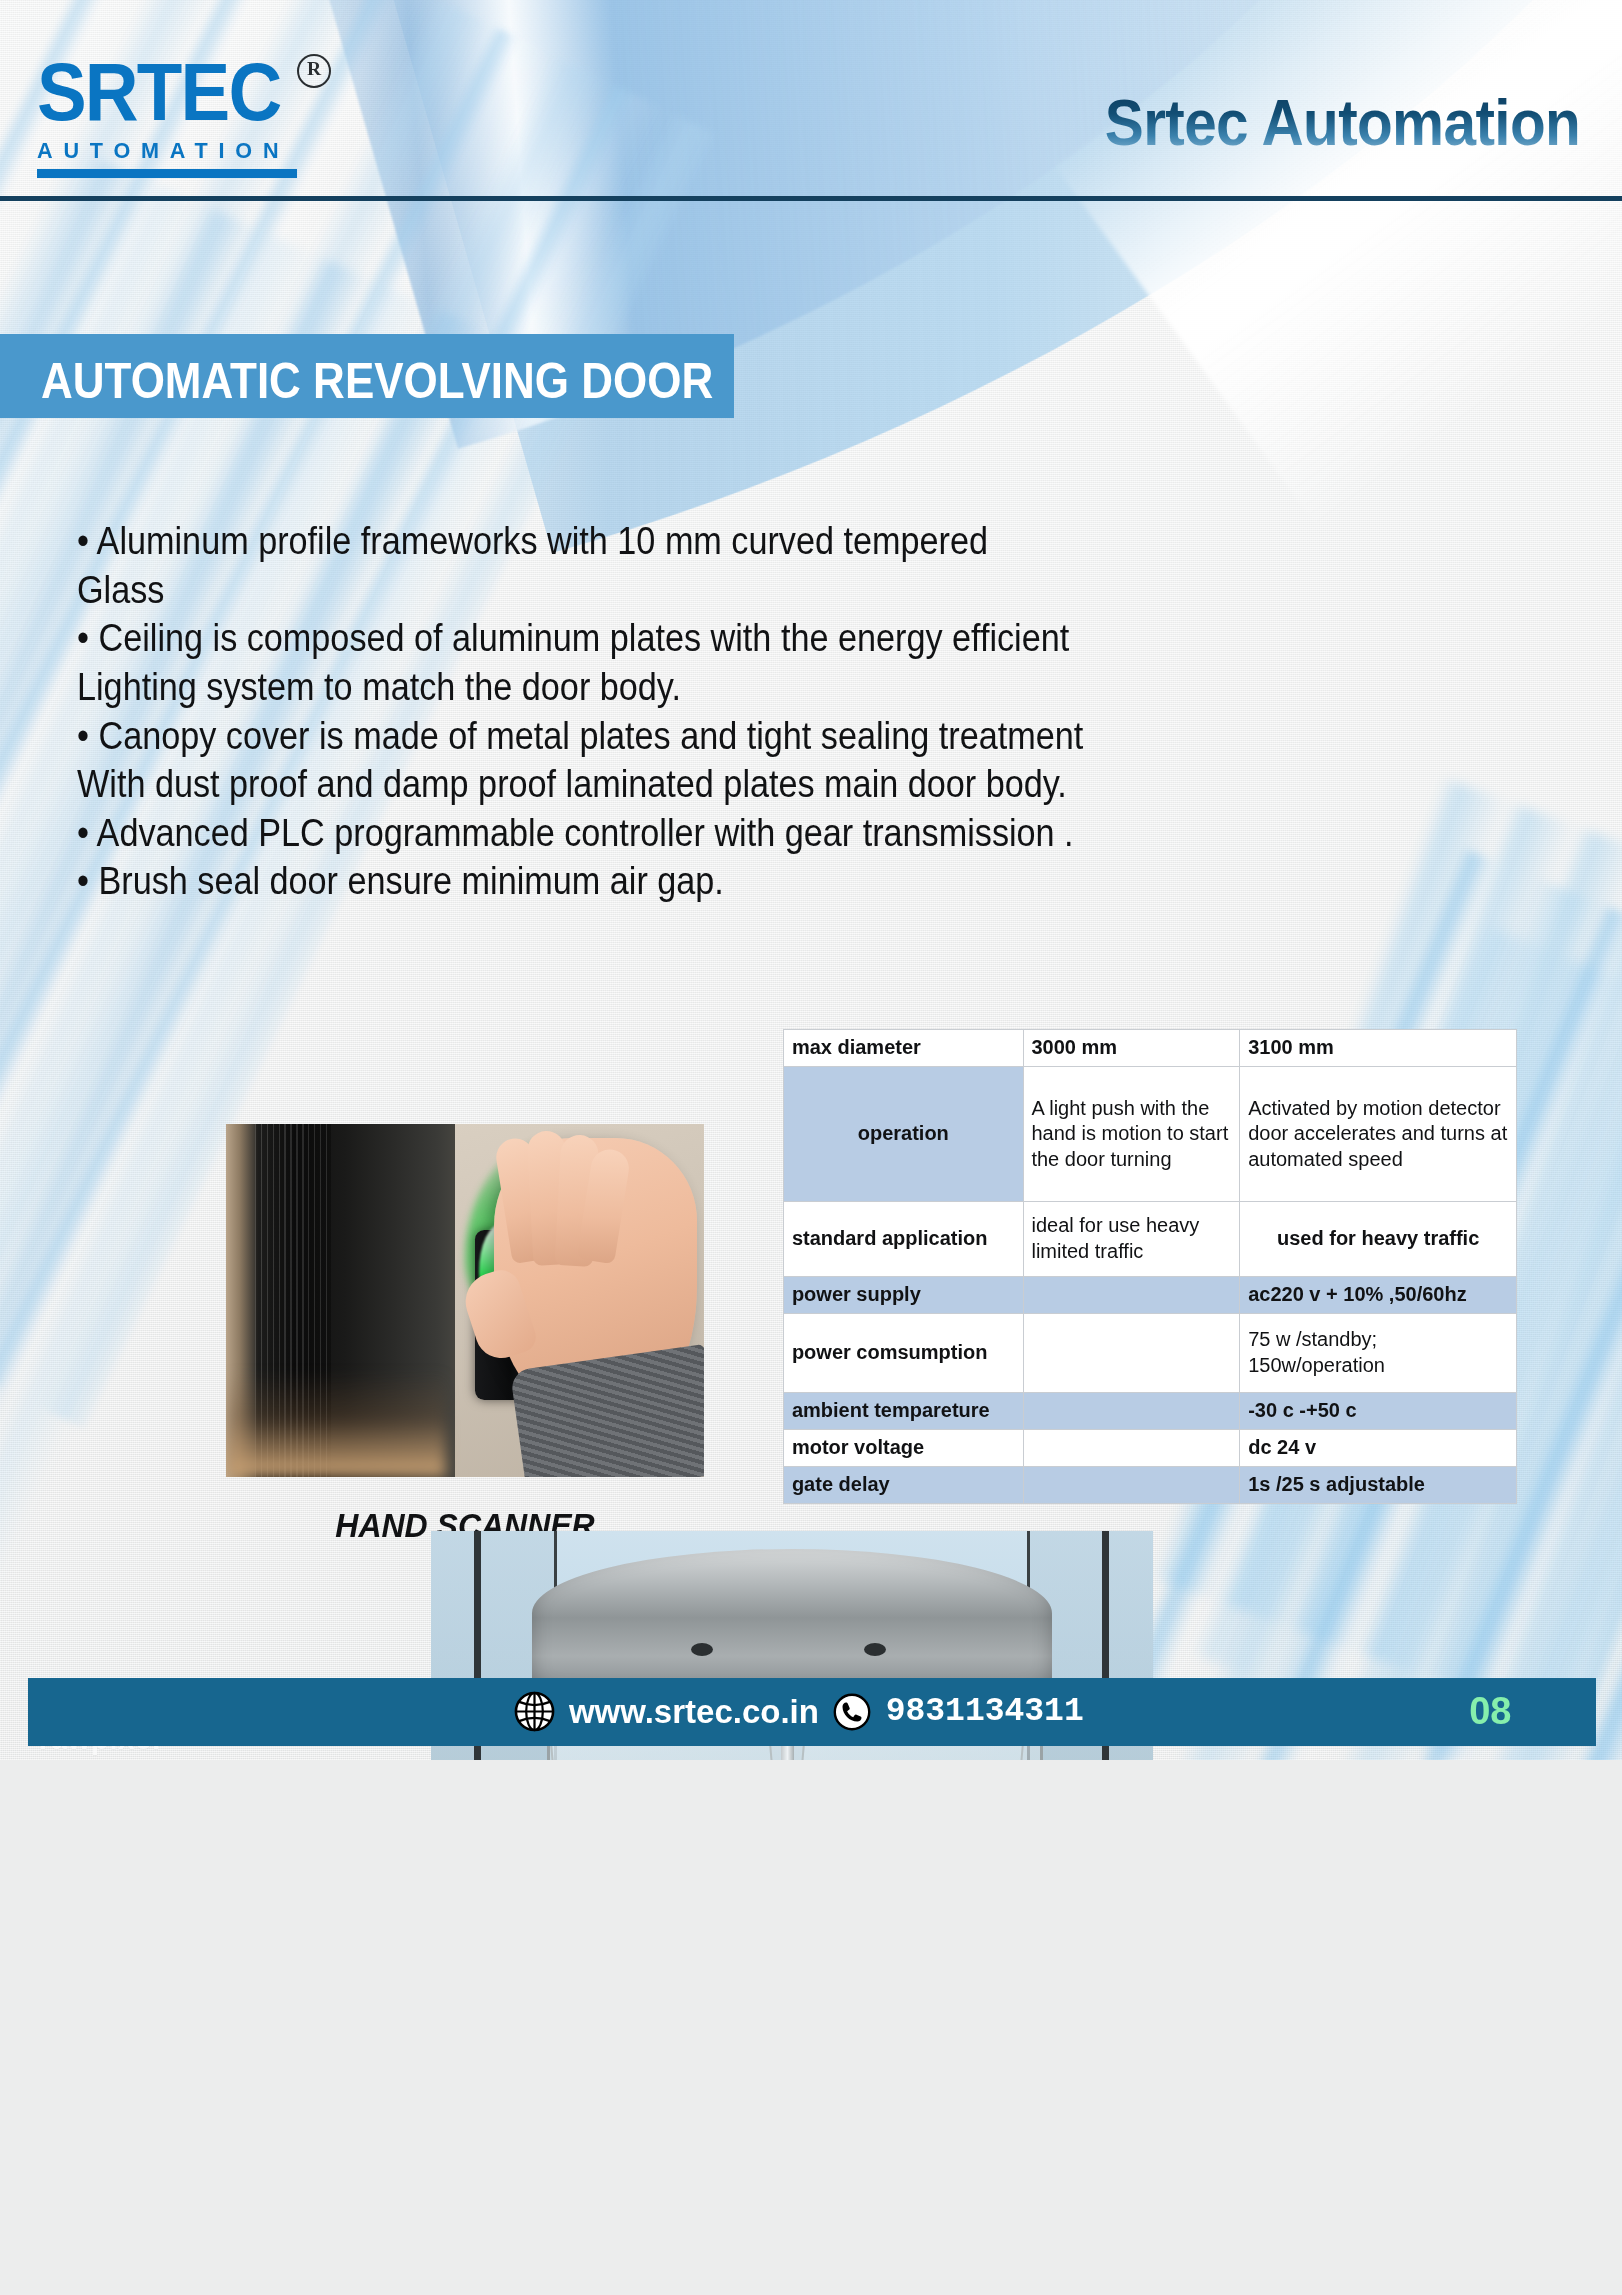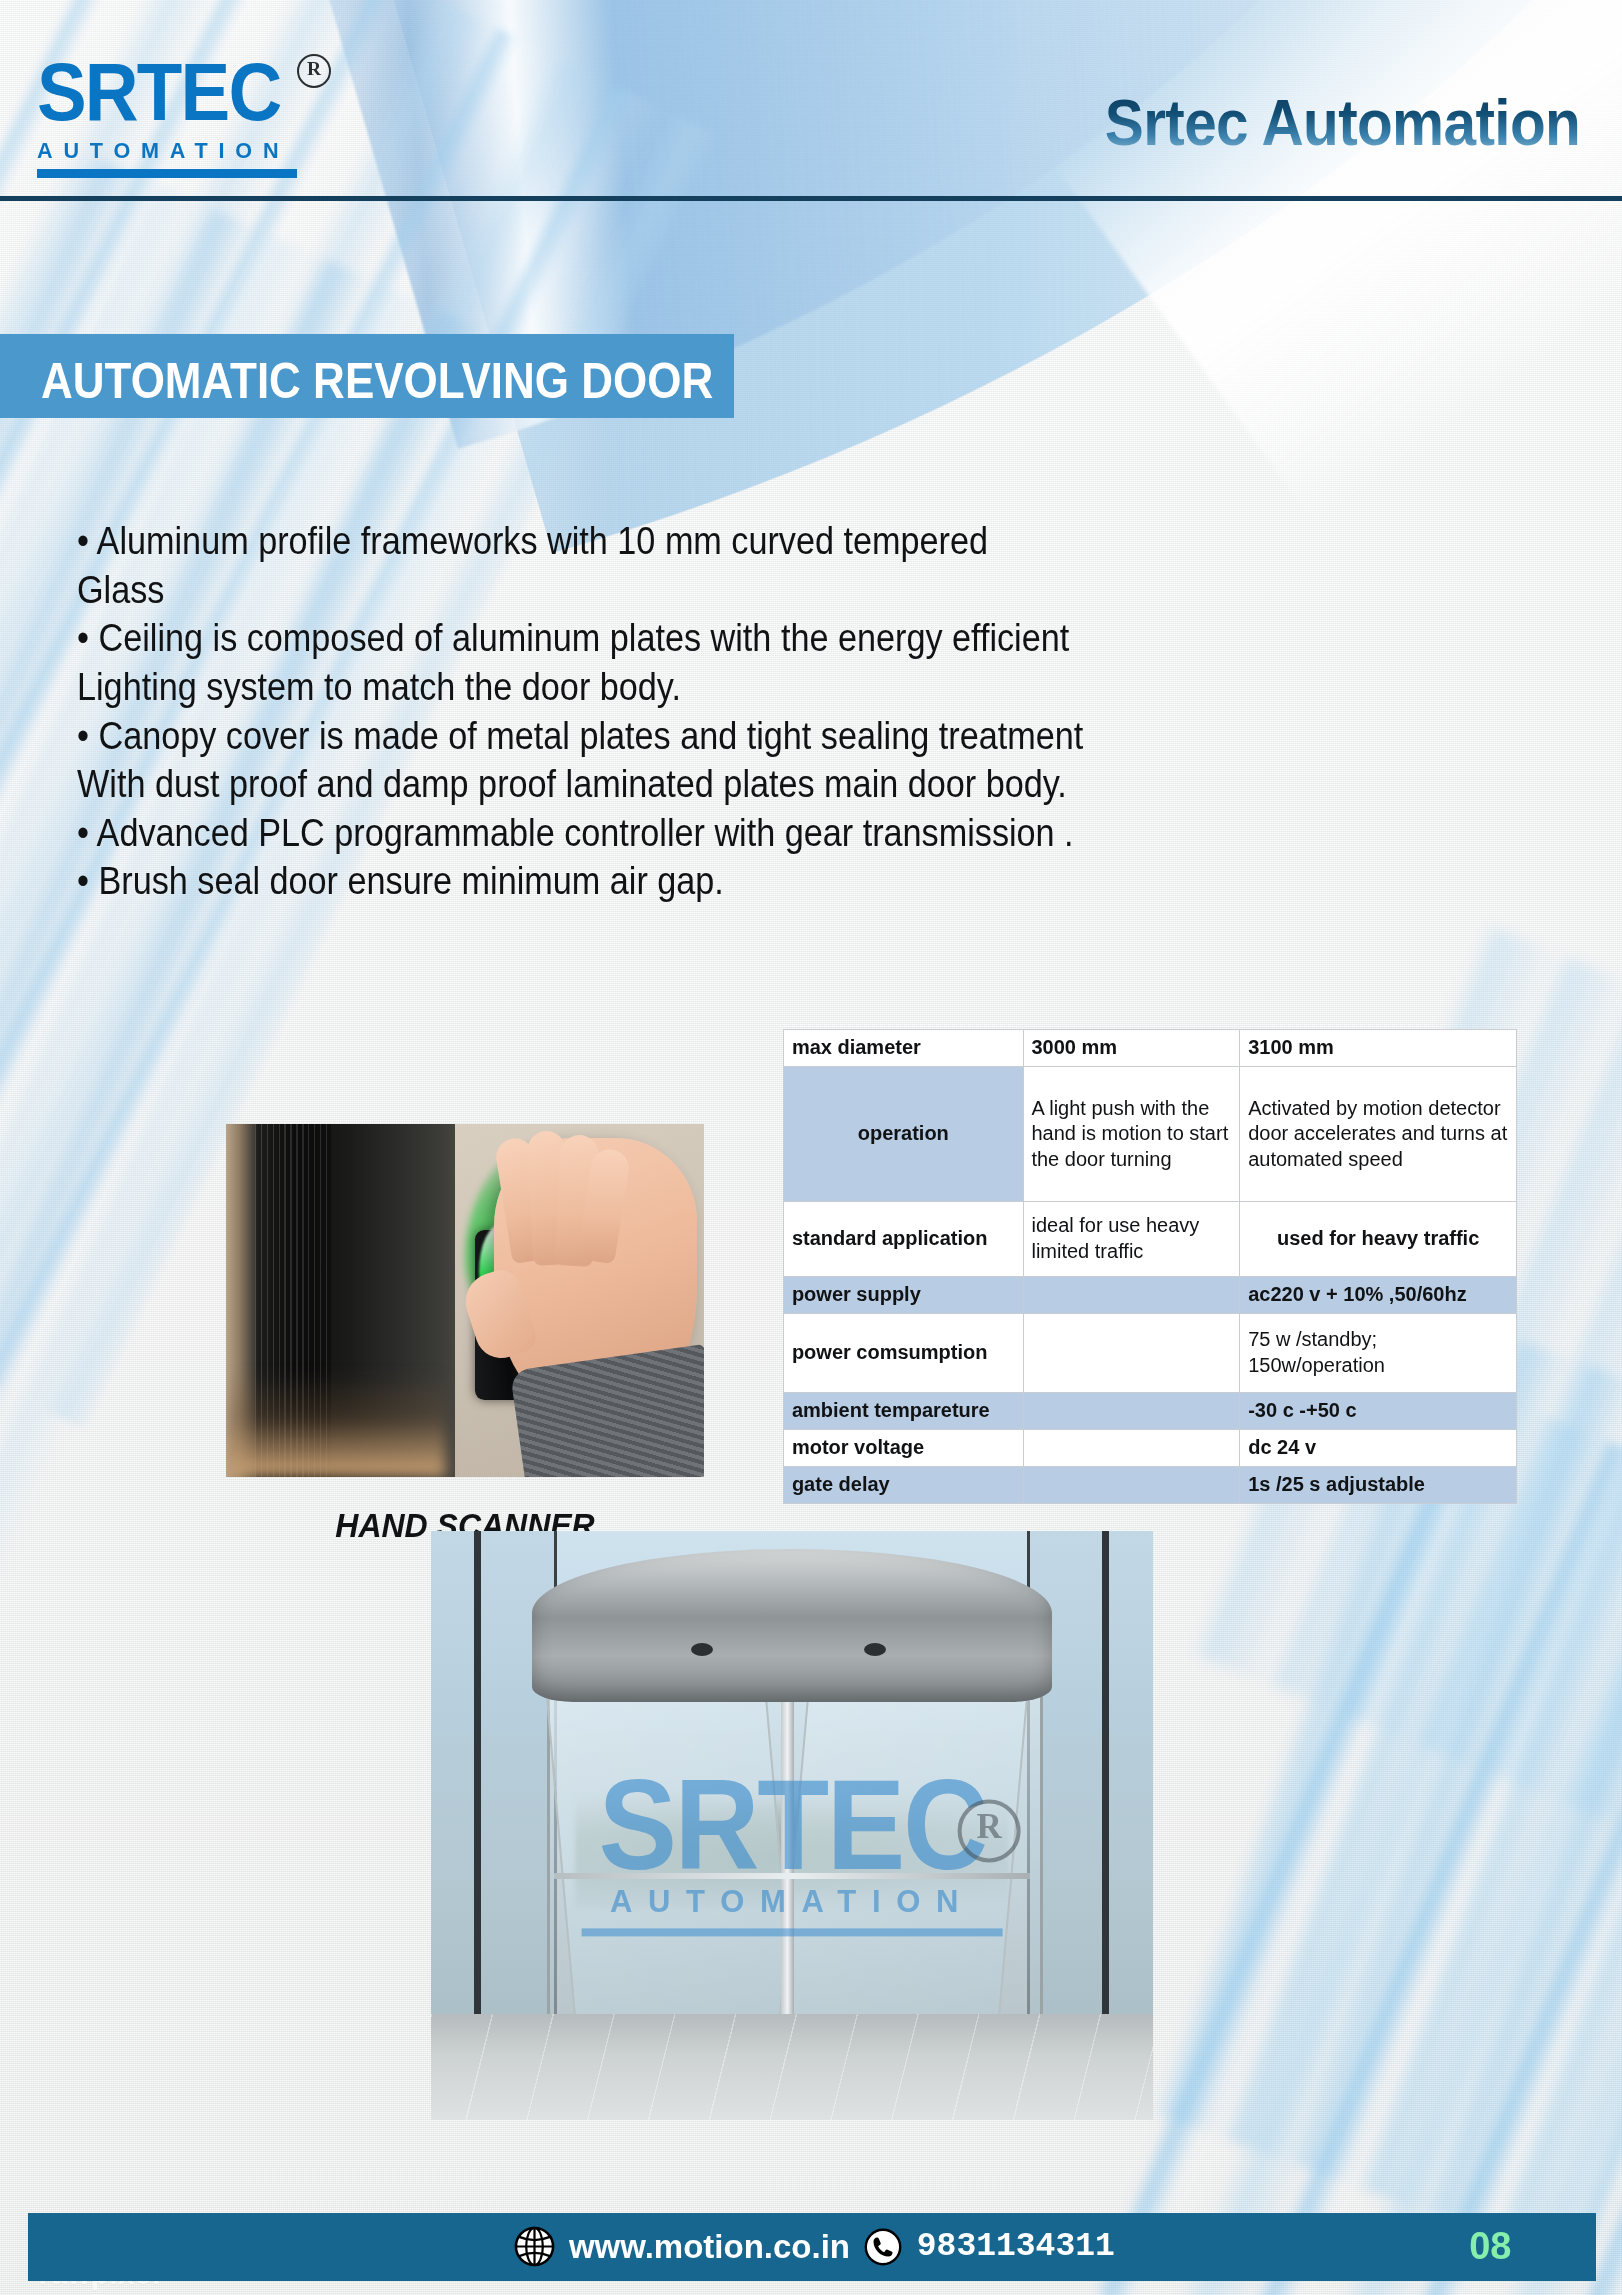--- a/index.html
+++ b/index.html
@@ -7,21 +7,21 @@
     width:1623px;height:2295px;
     background:#eceded;
     font-family:"Liberation Sans", sans-serif;
     overflow:hidden;
     position:relative;
   }
 
   
   #page{
     position:absolute;inset:0;
-    width:1623px;height:2295px;
+    width:1623px;height:1760px;
     background:
       linear-gradient(180deg,#f3f4f4 0%,#eceded 55%,#e7e8e8 100%);
     overflow:hidden;
   }
   .bg-texture{
     position:absolute;inset:0;
     background-image:
       repeating-linear-gradient(0deg, rgba(255,255,255,.55) 0 0.7px, rgba(0,0,0,.015) 0.7px 2px),
       repeating-linear-gradient(90deg, rgba(255,255,255,.35) 0 0.7px, rgba(0,0,0,.01) 0.7px 2px);
     pointer-events:none;
@@ -553,21 +553,21 @@
   <div class="footer">
     <div class="footer-contact">
       <svg class="globe-icon" viewBox="0 0 64 64">
         <circle cx="32" cy="32" r="29" fill="#ffffff" stroke="#000000" stroke-width="4"></circle>
         <ellipse cx="32" cy="32" rx="13" ry="29" fill="none" stroke="#000000" stroke-width="3.5"></ellipse>
         <line x1="32" y1="3" x2="32" y2="61" stroke="#000000" stroke-width="3.5"></line>
         <line x1="3" y1="32" x2="61" y2="32" stroke="#000000" stroke-width="3.5"></line>
         <path d="M8 17 Q32 27 56 17" fill="none" stroke="#000000" stroke-width="3.5"></path>
         <path d="M8 47 Q32 37 56 47" fill="none" stroke="#000000" stroke-width="3.5"></path>
       </svg>
-      <span class="footer-url">www.motion.co.in</span>
+      <span class="footer-url">www.srtec.co.in</span>
       <svg class="phone-icon" viewBox="0 0 64 64">
         <circle cx="32" cy="32" r="29" fill="#ffffff" stroke="#000000" stroke-width="4"></circle>
         <path d="M22 16c-3 0-6 3-6 7 0 13 12 25 25 25 4 0 7-3 7-6 0-1-.5-2-1.5-2.4l-7-3c-1.2-.5-2.5 0-3.2 1l-2.3 3.2c-4.5-2.2-8-5.7-10.2-10.2l3.2-2.3c1-.7 1.5-2 1-3.2l-3-7C24.4 16.5 23.3 16 22 16z" fill="#000000"></path>
       </svg>
       <span class="footer-phone">9831134311</span>
     </div>
     <div class="page-num">08</div>
   </div>
 
 </div>

